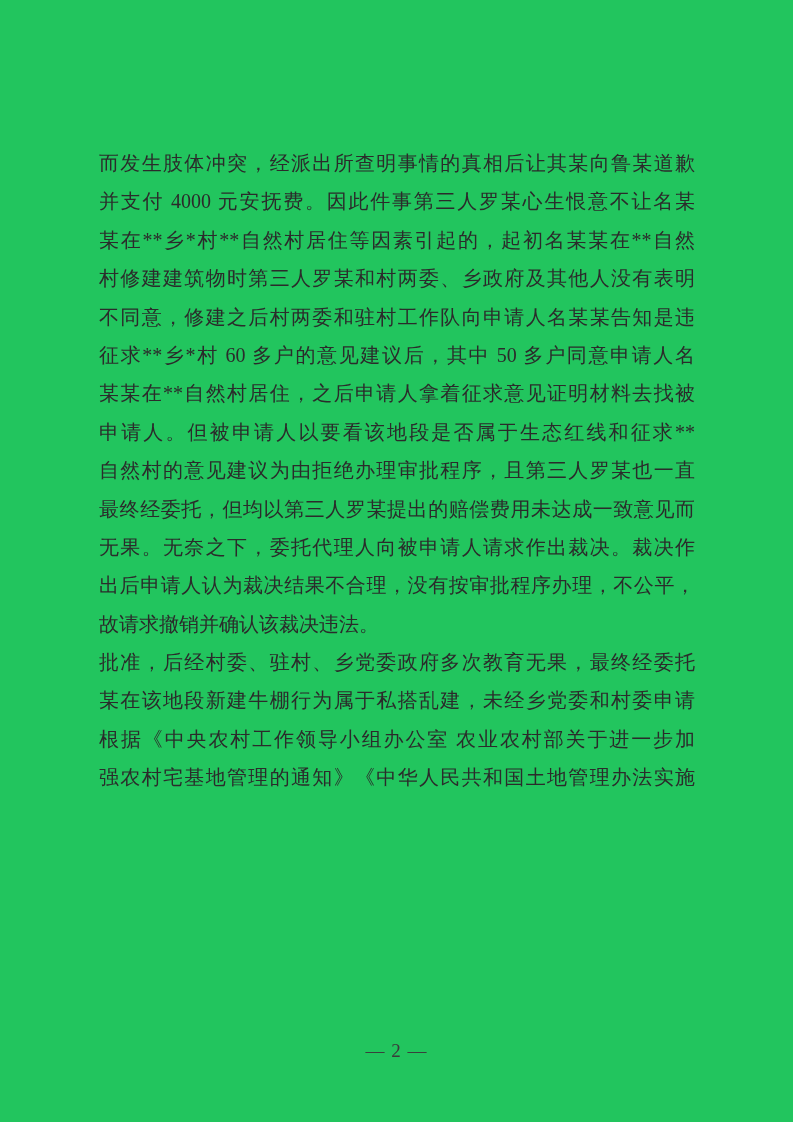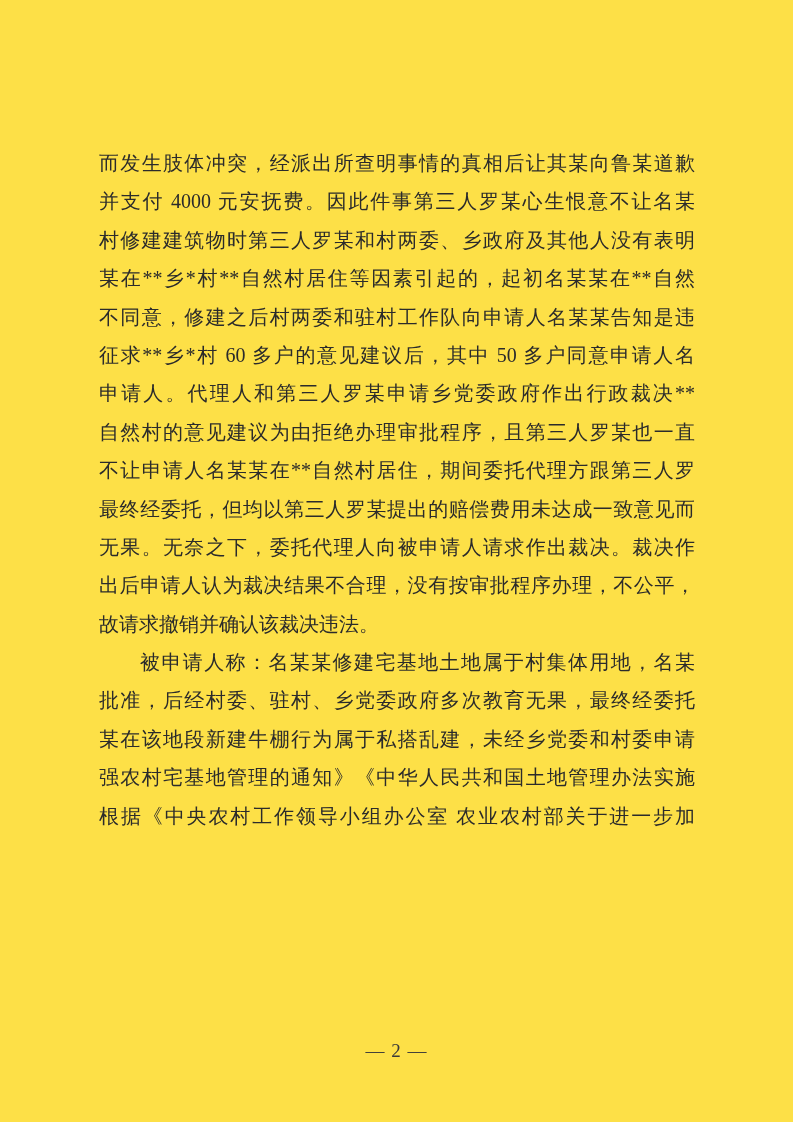--- a/index.html
+++ b/index.html
@@ -10,21 +10,21 @@
     width: 793px;
     height: 1122px;
     position: relative;
     background: #fdfdfd;
     overflow: hidden;
     font-family: "Liberation Serif", "DejaVu Serif", serif;
   }
   .page {
     position: absolute;
     inset: 0;
-    background: #fde047;
+    background: #22c55e;
   }
   .text-block {
     position: absolute;
     left: 99px;
     top: 144px;
     width: 596px;
     color: #2b2b2b;
   }
   .paragraph {
     margin: 0;
@@ -61,34 +61,33 @@
   }
 </style>
 </head>
 <body>
 
 <div class="page">
   <div class="text-block">
       <div class="paragraph">
         <div class="text-line">而发生肢体冲突，经派出所查明事情的真相后让其某向鲁某道歉</div>
         <div class="text-line">并支付 4000 元安抚费。因此件事第三人罗某心生恨意不让名某</div>
+        <div class="text-line">某在**乡*村**自然村居住等因素引起的，起初名某某在**自然</div>
         <div class="text-line">村修建建筑物时第三人罗某和村两委、乡政府及其他人没有表明</div>
-        <div class="text-line">某在**乡*村**自然村居住等因素引起的，起初名某某在**自然</div>
         <div class="text-line">不同意，修建之后村两委和驻村工作队向申请人名某某告知是违</div>
         <div class="text-line">征求**乡*村 60 多户的意见建议后，其中 50 多户同意申请人名</div>
-        <div class="text-line">申请人。代理人和第三人罗某申请乡党委政府作出行政裁决**</div>
+        <div class="text-line">某某在**自然村居住，之后申请人拿着征求意见证明材料去找被</div>
+        <div class="text-line">申请人。但被申请人以要看该地段是否属于生态红线和征求**</div>
         <div class="text-line">自然村的意见建议为由拒绝办理审批程序，且第三人罗某也一直</div>
-        <div class="text-line">不让申请人名某某在**自然村居住，期间委托代理方跟第三人罗</div>
         <div class="text-line">最终经委托，但均以第三人罗某提出的赔偿费用未达成一致意见而</div>
         <div class="text-line">无果。无奈之下，委托代理人向被申请人请求作出裁决。裁决作</div>
         <div class="text-line">出后申请人认为裁决结果不合理，没有按审批程序办理，不公平，</div>
         <div class="text-line para-end">故请求撤销并确认该裁决违法。</div>
       </div>
       <div class="paragraph">
-        <div class="text-line indent">被申请人称：名某某修建宅基地土地属于村集体用地，名某</div>
         <div class="text-line">批准，后经村委、驻村、乡党委政府多次教育无果，最终经委托</div>
         <div class="text-line">某在该地段新建牛棚行为属于私搭乱建，未经乡党委和村委申请</div>
+        <div class="text-line">根据《中央农村工作领导小组办公室 农业农村部关于进一步加</div>
         <div class="text-line">强农村宅基地管理的通知》《中华人民共和国土地管理办法实施</div>
-        <div class="text-line">根据《中央农村工作领导小组办公室 农业农村部关于进一步加</div>
       </div>
     </div>
   <div class="footer">— 2 —</div>
 </div>
 
 </body></html>

